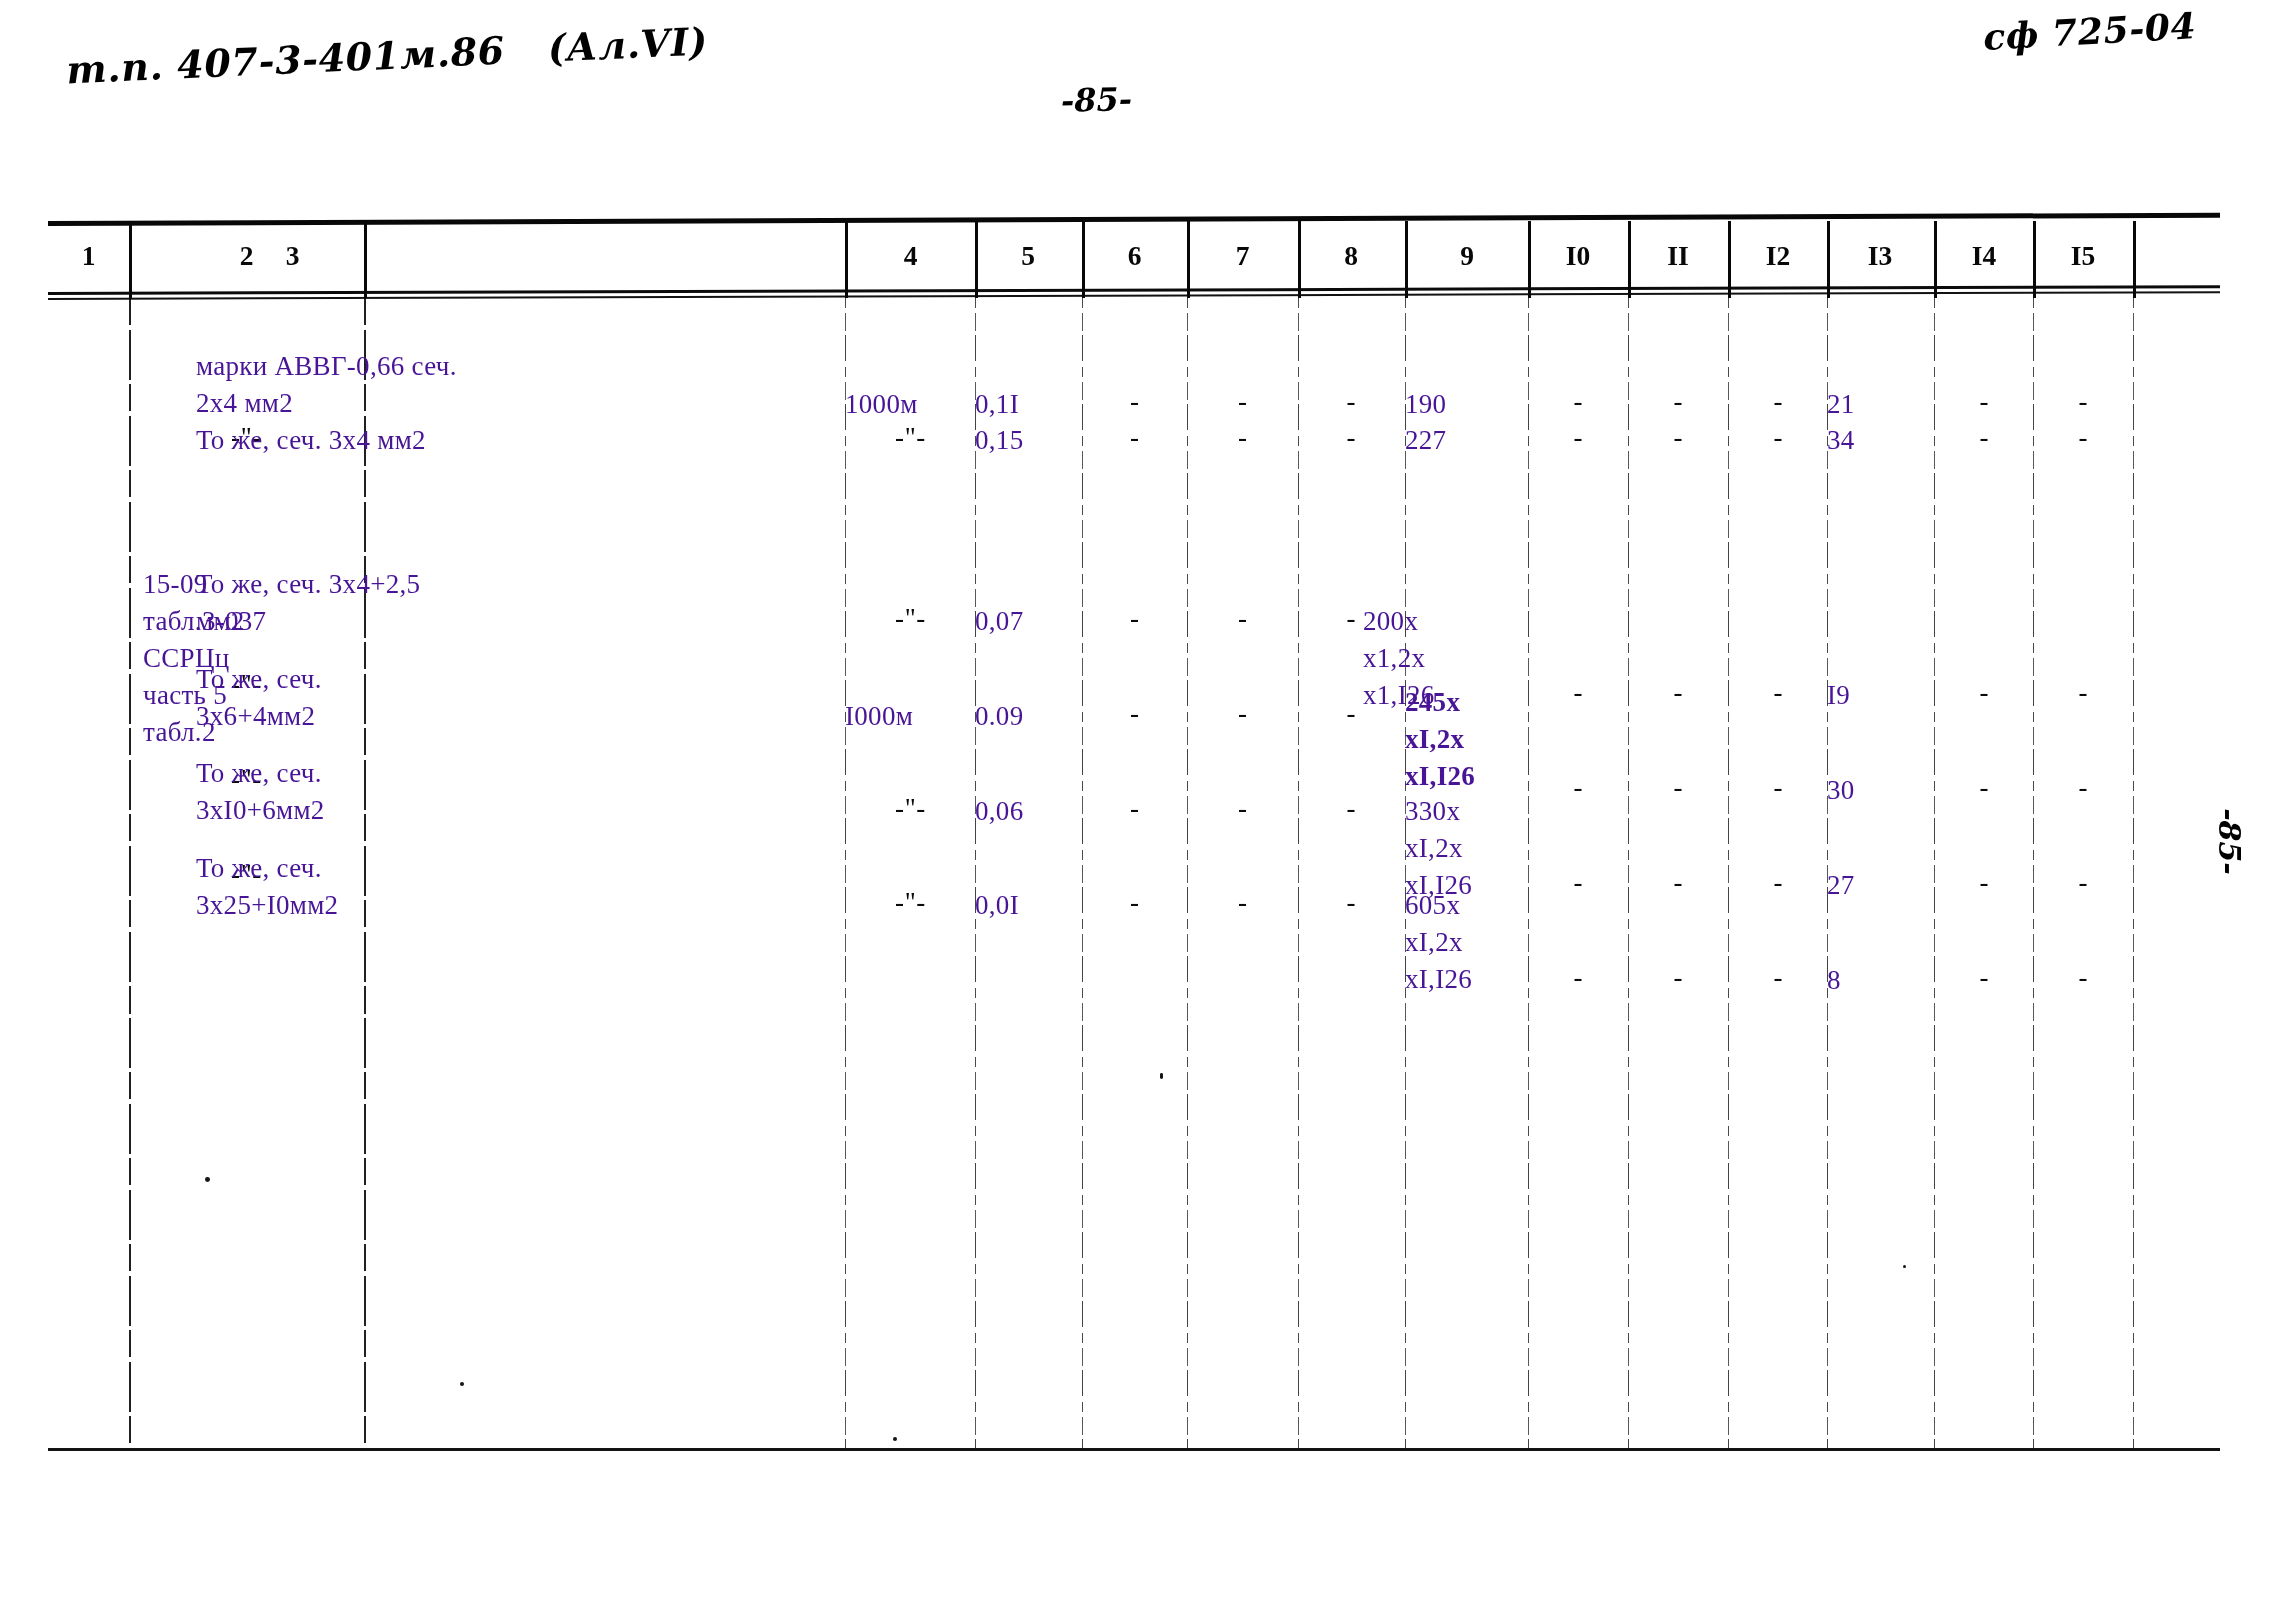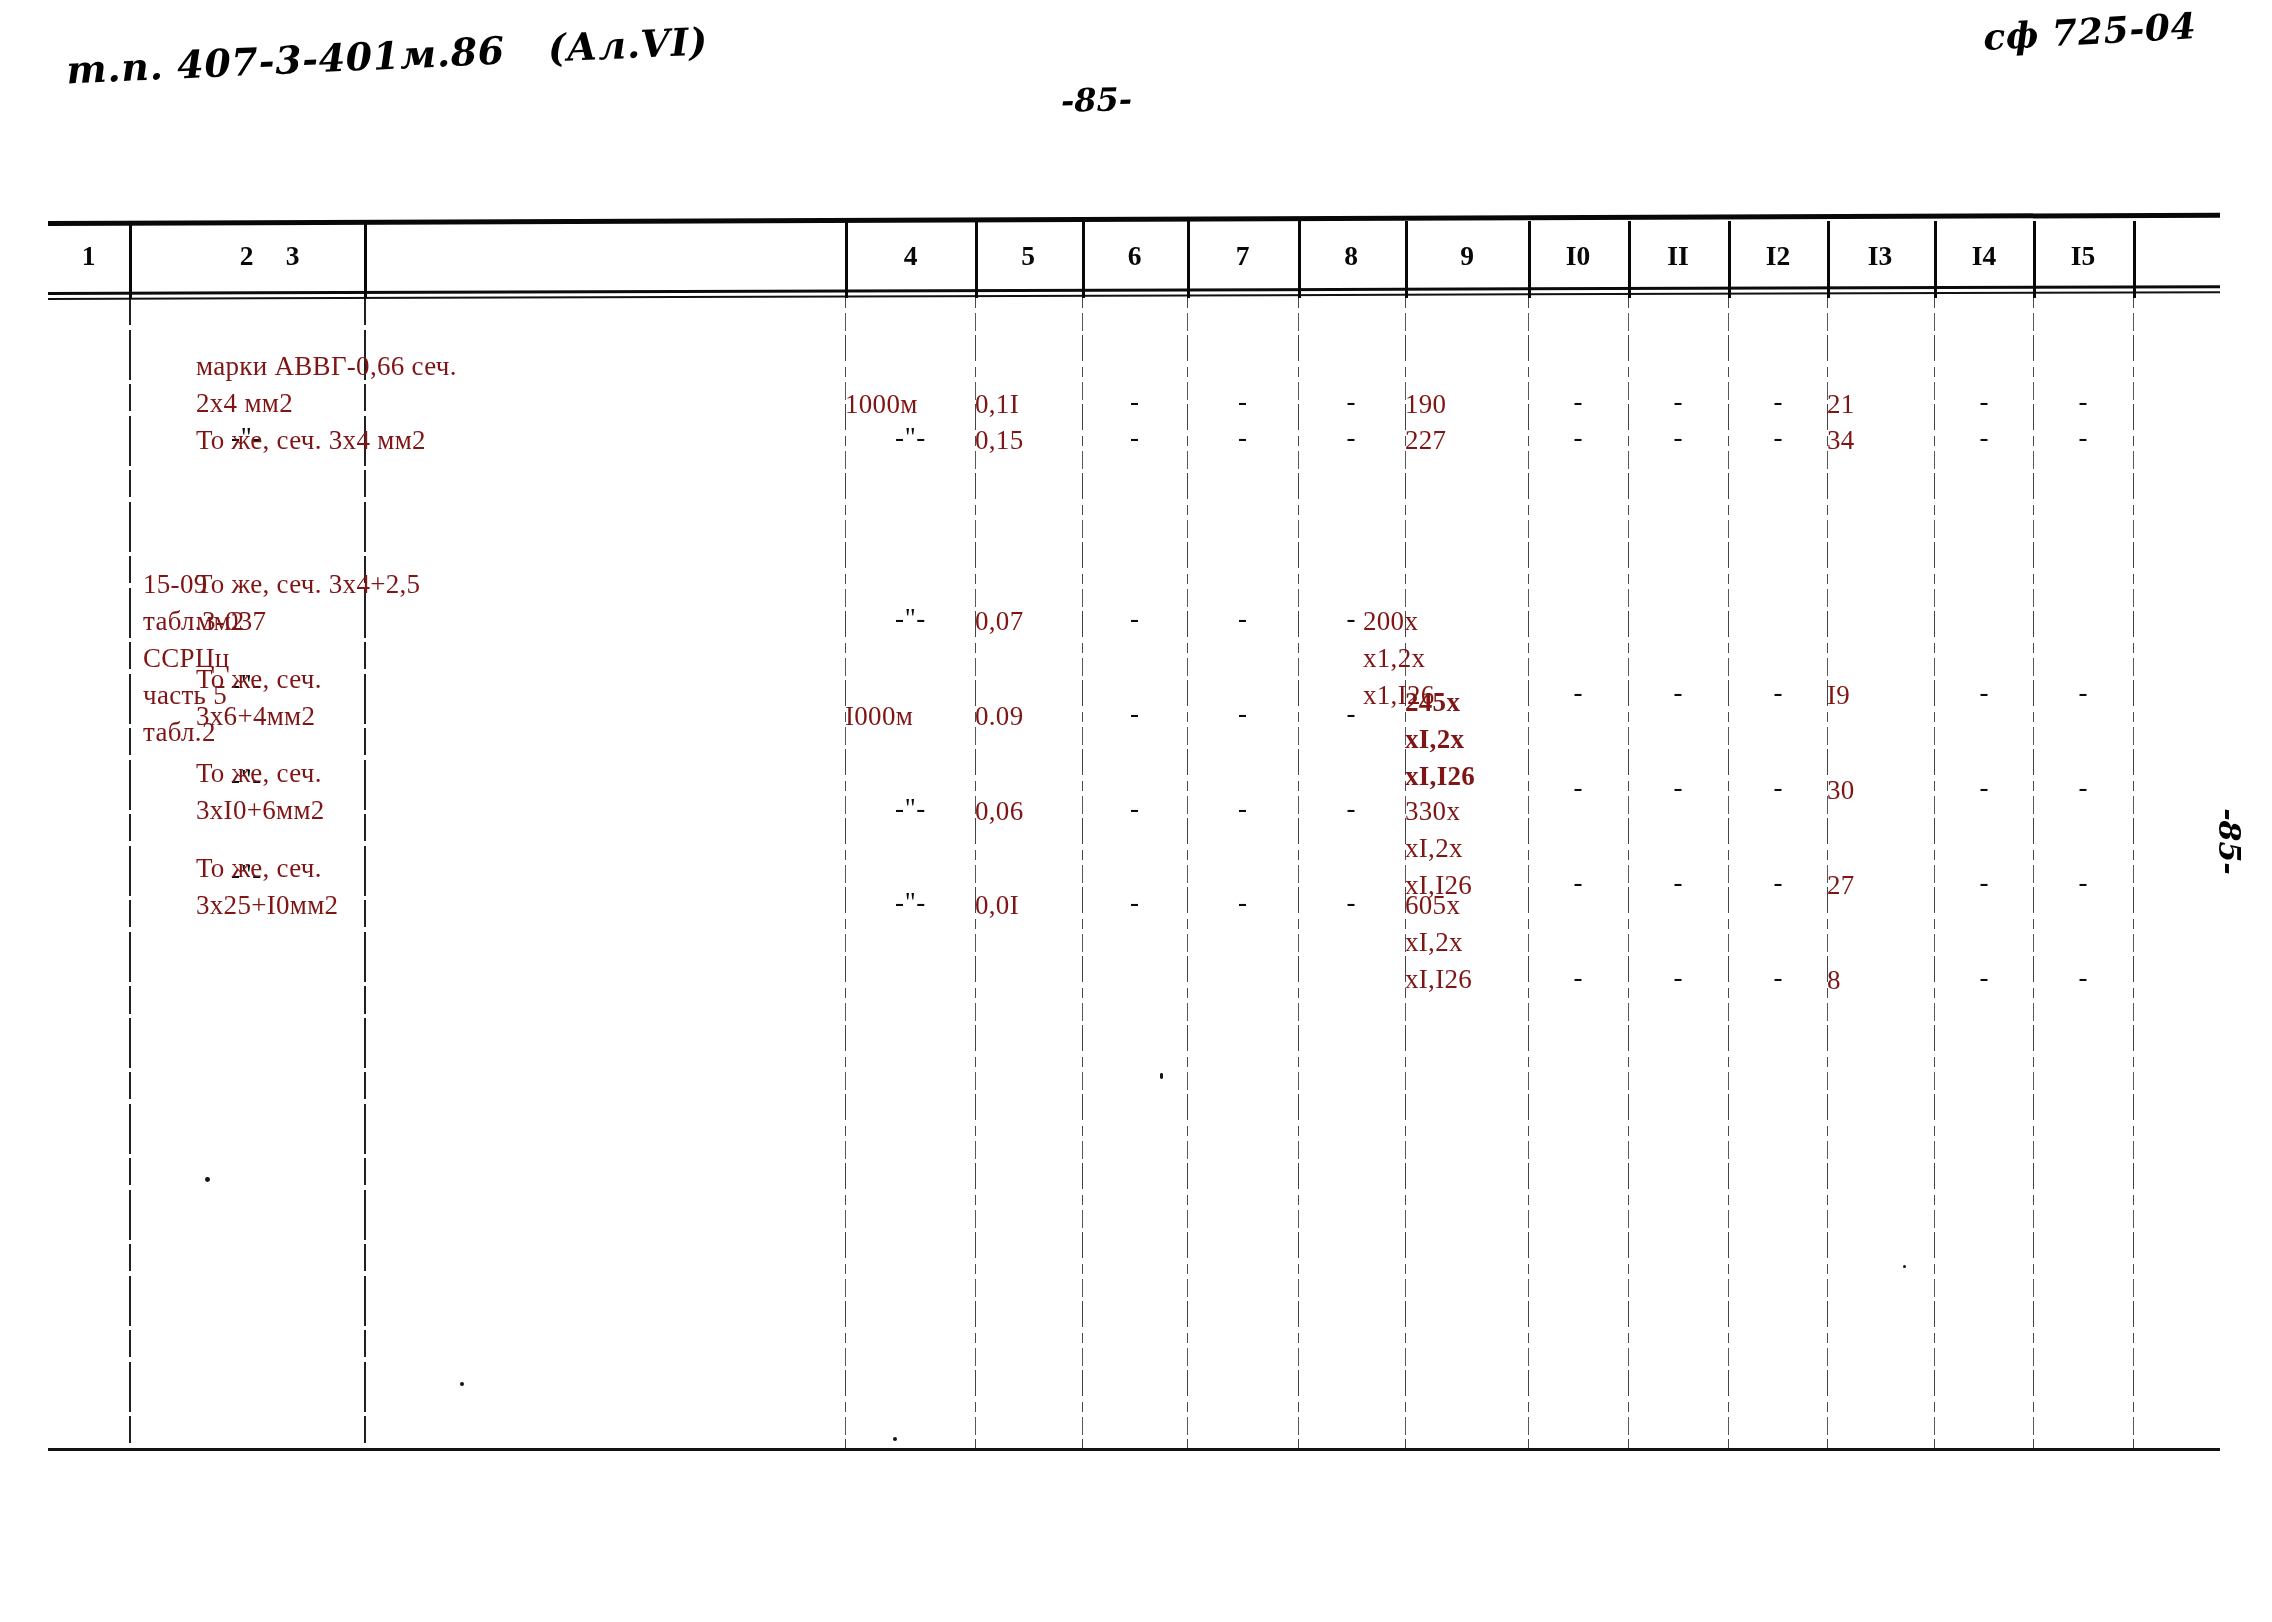--- a/index.html
+++ b/index.html
@@ -123,21 +123,21 @@
     text-align:center;
     color:#111;
   }
 
   
   .cell{
     position:absolute;
     font-family:"Liberation Serif", serif;
     font-size:27px;
     line-height:37px;
-    color:#7f1d1d;
+    color:#4c1d95;
     white-space:pre-line;
     letter-spacing:0.3px;
   }
   .cell.c{text-align:left;}
   .cell.l{text-align:left;}
   .dash{
     position:absolute;
     font-family:"Liberation Serif", serif;
     font-size:27px;
     color:#141414;

